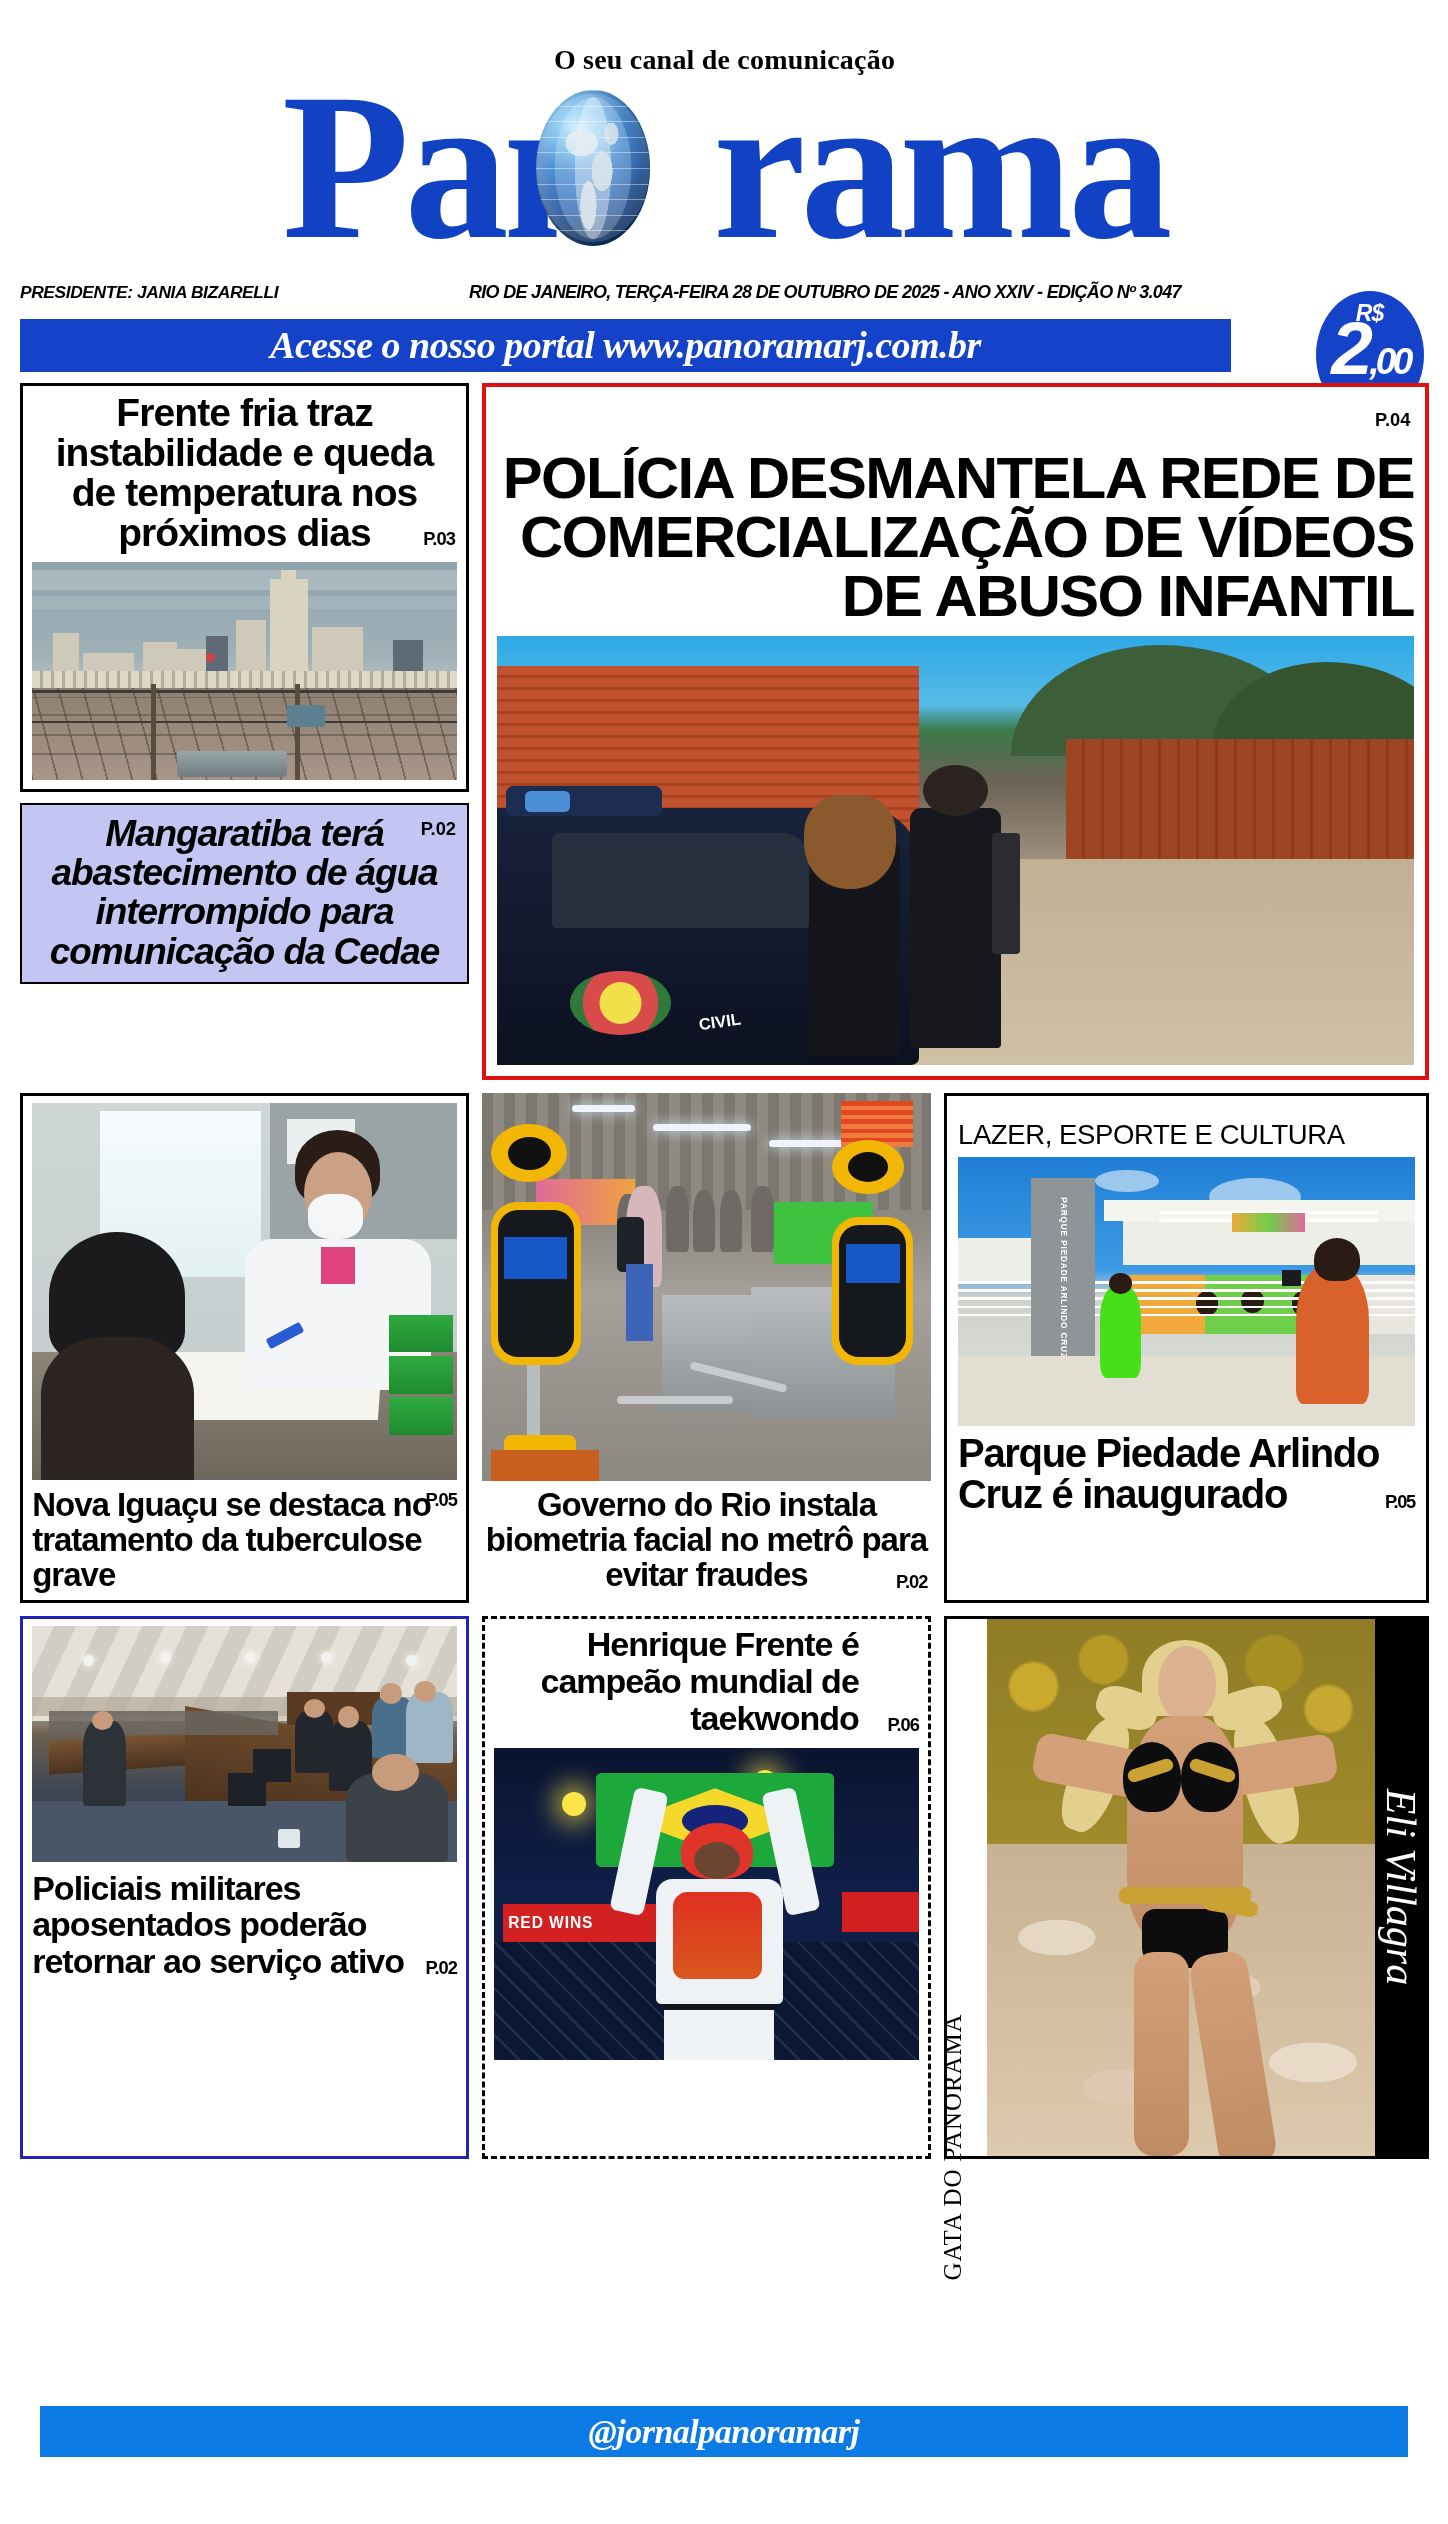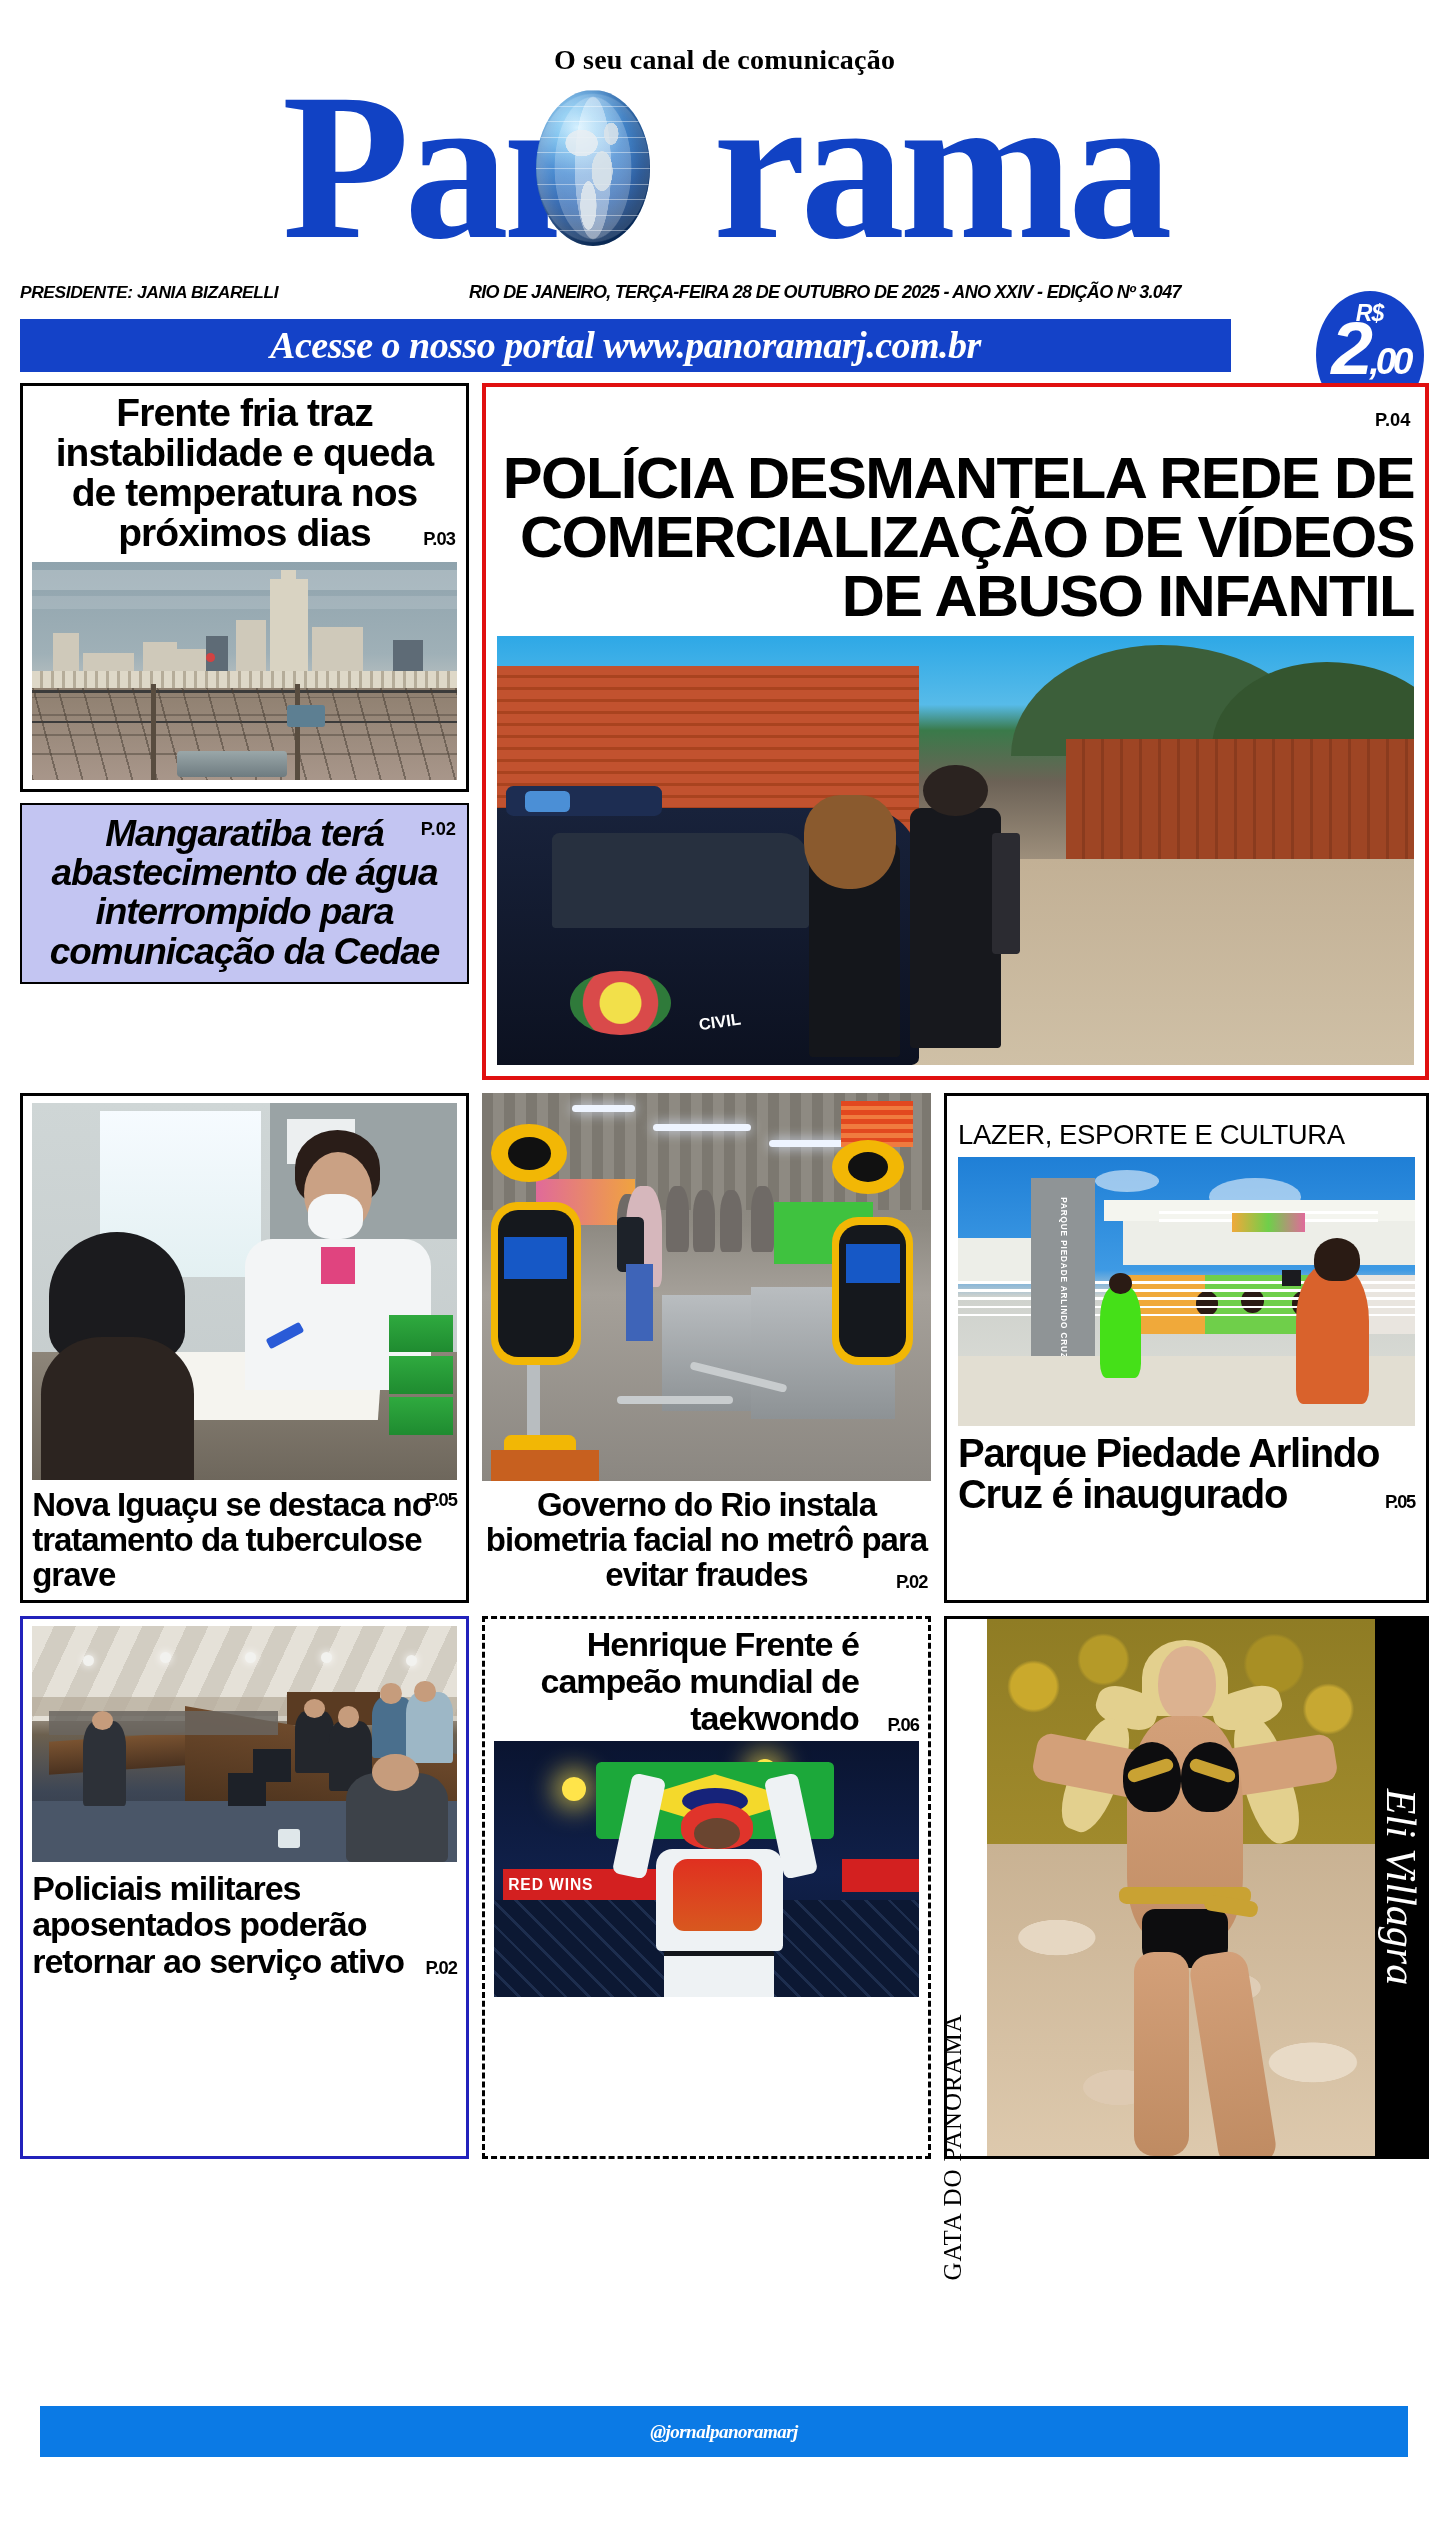--- a/index.html
+++ b/index.html
@@ -315,21 +315,21 @@
   .tkd-card { padding: 7.3px 9.2px 9.2px 9.2px; }
   .tkd-title {
     position: relative;
     text-align: right;
     font-size: 34px;
     line-height: 1.08;
     letter-spacing: -1px;
     padding-right: 60px;
   }
   .tkd-title .pref { position: absolute; right: 0; bottom: 1.8px; }
-  .tkd-photo { height: 256px; margin-top: 5px; }
+  .tkd-photo { height: 312px; margin-top: 12px; }
 
   .gata-card {
     padding: 0;
     border: 3.7px solid #000;
     background: #000;
     display: flex;
     height: 100%;
   }
   .gata-left {
     width: 40px; flex: 0 0 40px;
@@ -377,21 +377,21 @@
     width: 1368px;
     height: 51px;
     background: #0b7ae5;
     display: flex;
     align-items: center;
     justify-content: center;
   }
   .footer span {
     font-family: "Liberation Serif", serif;
     font-weight: bold; font-style: italic;
-    font-size: 19px;
+    font-size: 34px;
     color: #fff;
     letter-spacing: -0.5px;
   }
 
   
   .sc-city { position:absolute; inset:0; background:linear-gradient(#8fa3ad 0%, #9fb0b7 42%, #b7bfc0 56%, #8e7f6f 57%, #a8968a 100%); }
   .sc-city .cloud { position:absolute; left:0; right:0; background:rgba(255,255,255,.22); }
   .sc-city .tower { position:absolute; background:#d9d3c2; }
   .sc-city .bldg { position:absolute; background:#cfc9ba; }
   .sc-city .bldg.d { background:#5e6b76; }

